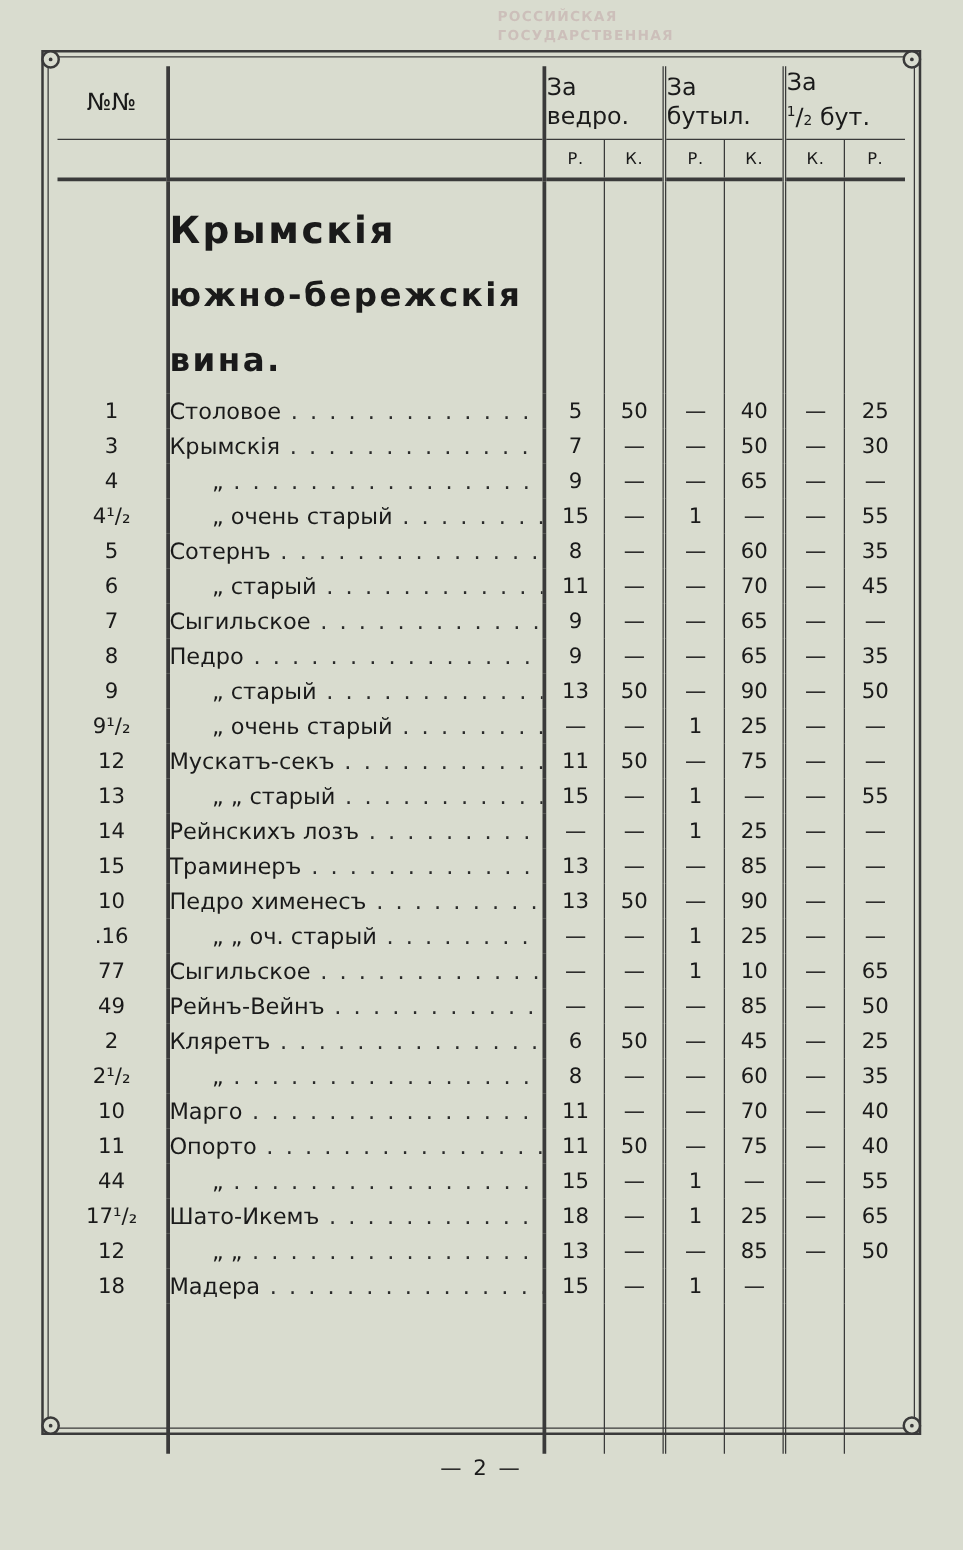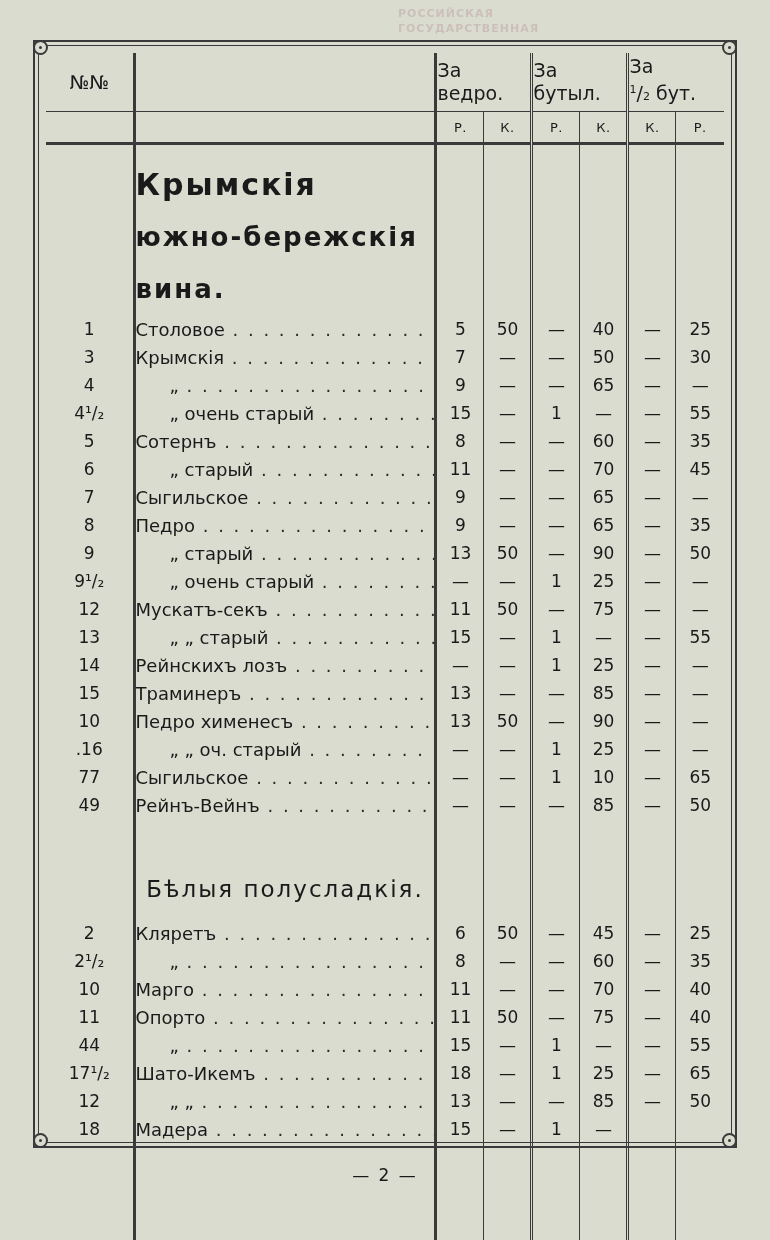--- a/index.html
+++ b/index.html
@@ -474,32 +474,20 @@
         <tr>
           <td class="c-num">49</td>
           <td class="vrule-thick c-name"><span class="label">Рейнъ-Вейнъ</span><span class="dots"> . . . . . . . . . . . . . . . . . . . . . . . . . . . .</span></td>
           <td class="vrule-thick c-val">—</td>
           <td class="vrule-thin c-val">—</td>
           <td class="vrule-dbl c-val">—</td>
           <td class="vrule-thin c-val">85</td>
           <td class="vrule-dbl c-val">—</td>
           <td class="vrule-thin c-val">50</td>
         </tr>
-        <tr class="">
-          <td class="c-num"></td>
-          <td class="vrule-thick">
-            <div class="section-title second">Бѣлыя полусладкія.</div>
-          </td>
-          <td class="vrule-thick c-val"></td>
-          <td class="vrule-thin c-val"></td>
-          <td class="vrule-dbl c-val"></td>
-          <td class="vrule-thin c-val"></td>
-          <td class="vrule-dbl c-val"></td>
-          <td class="vrule-thin c-val"></td>
-        </tr>
         <tr>
           <td class="c-num">2</td>
           <td class="vrule-thick c-name"><span class="label">Кляретъ</span><span class="dots"> . . . . . . . . . . . . . . . . . . . . . . . . . . . .</span></td>
           <td class="vrule-thick c-val">6</td>
           <td class="vrule-thin c-val">50</td>
           <td class="vrule-dbl c-val">—</td>
           <td class="vrule-thin c-val">45</td>
           <td class="vrule-dbl c-val">—</td>
           <td class="vrule-thin c-val">25</td>
         </tr>

